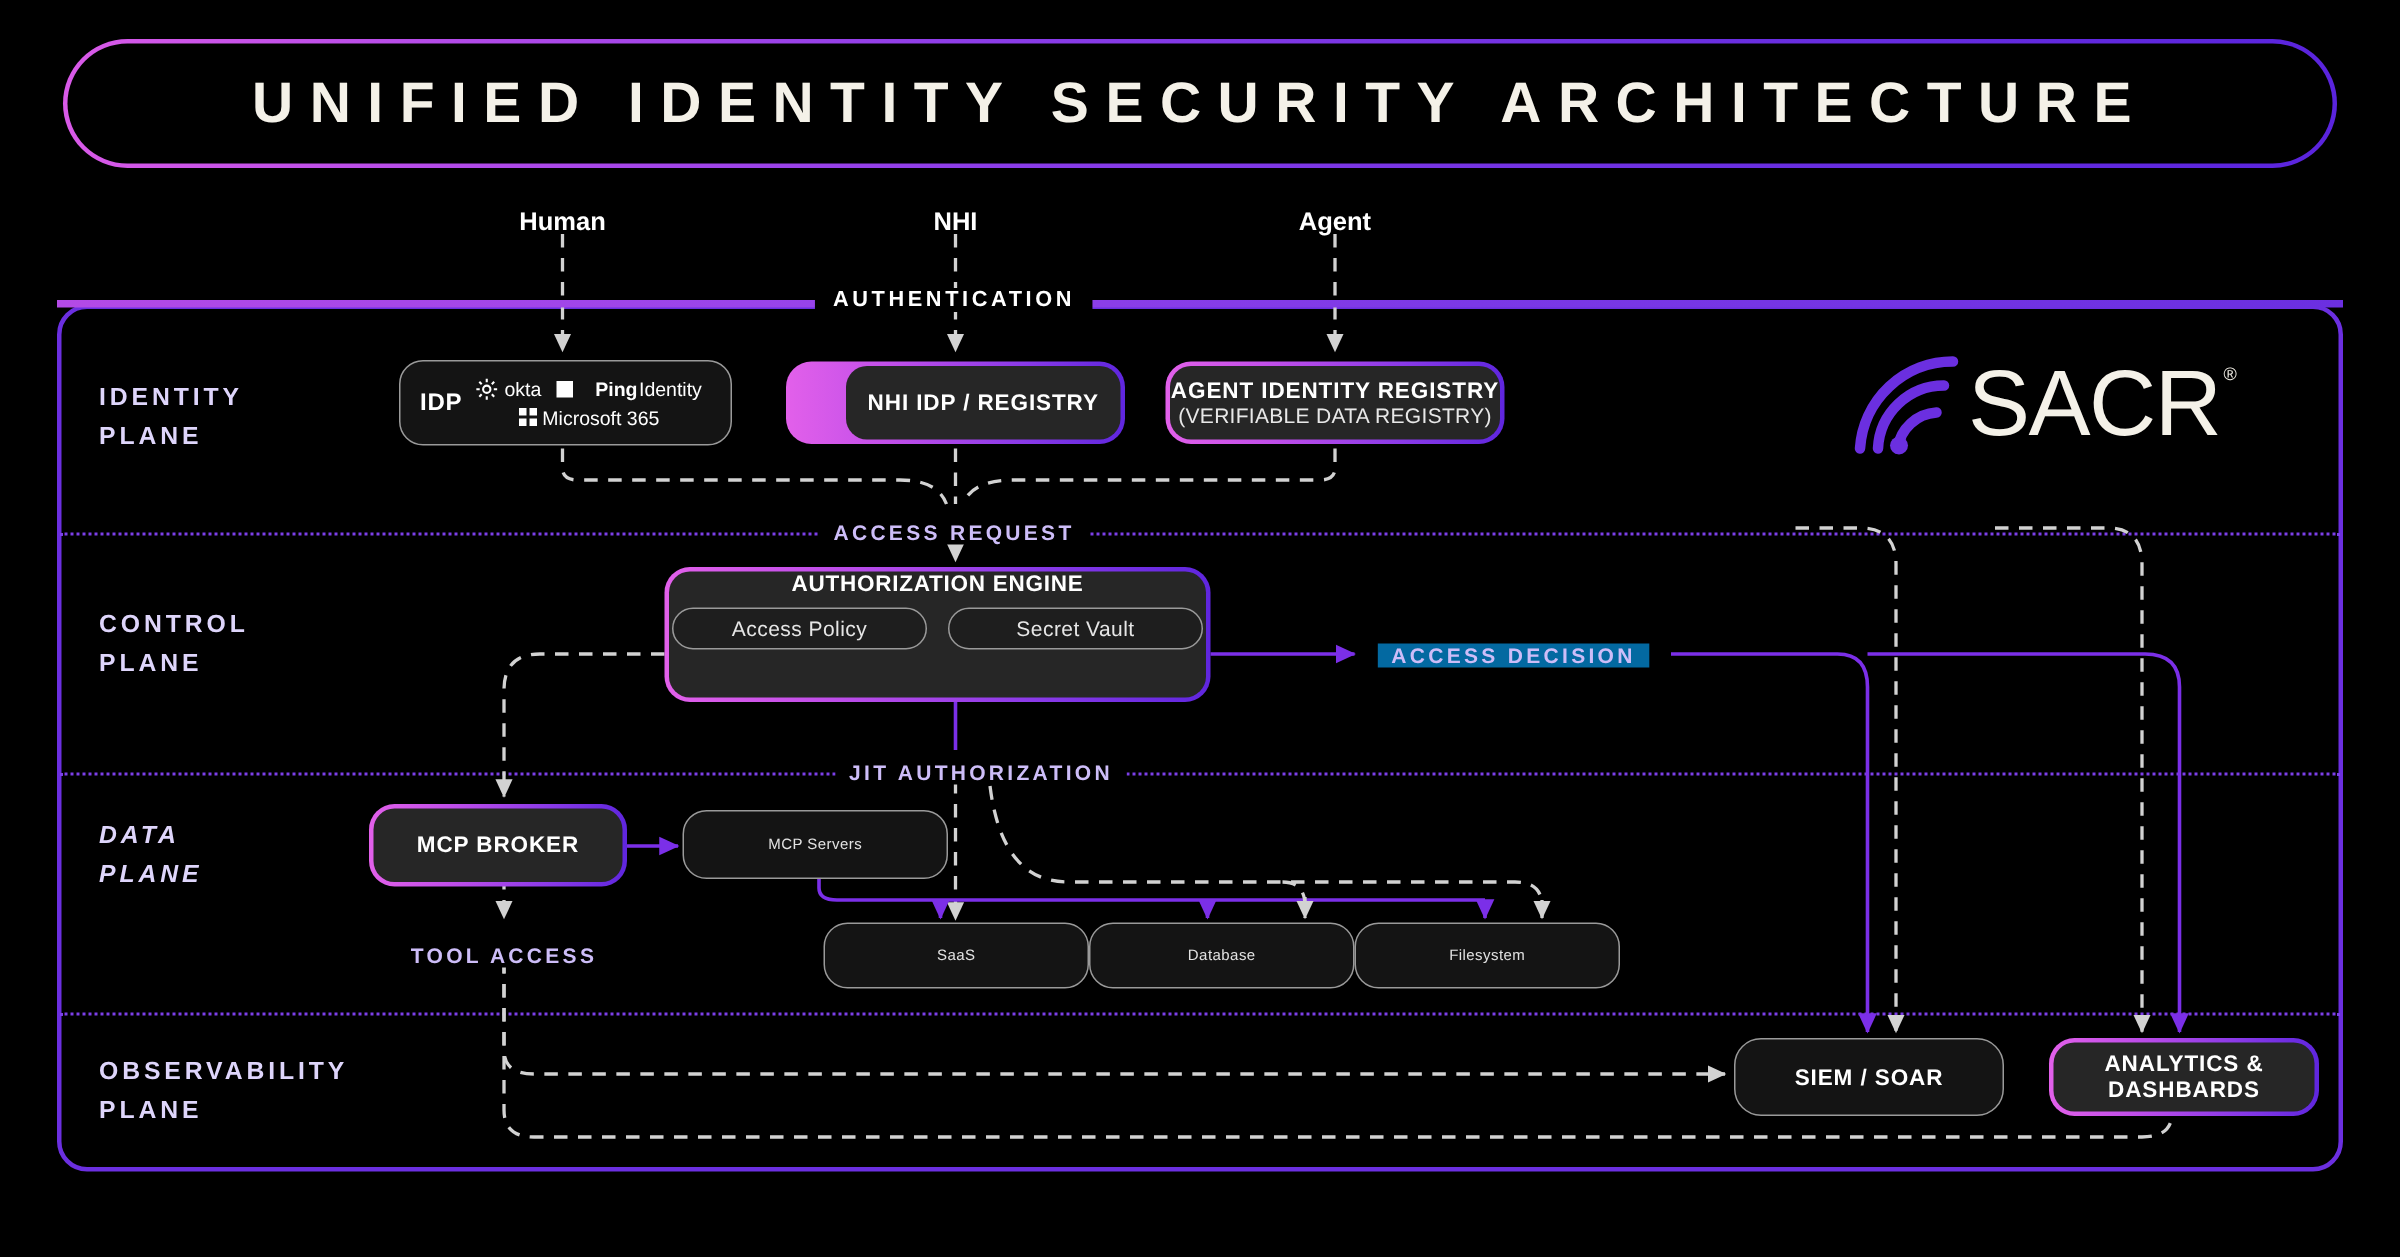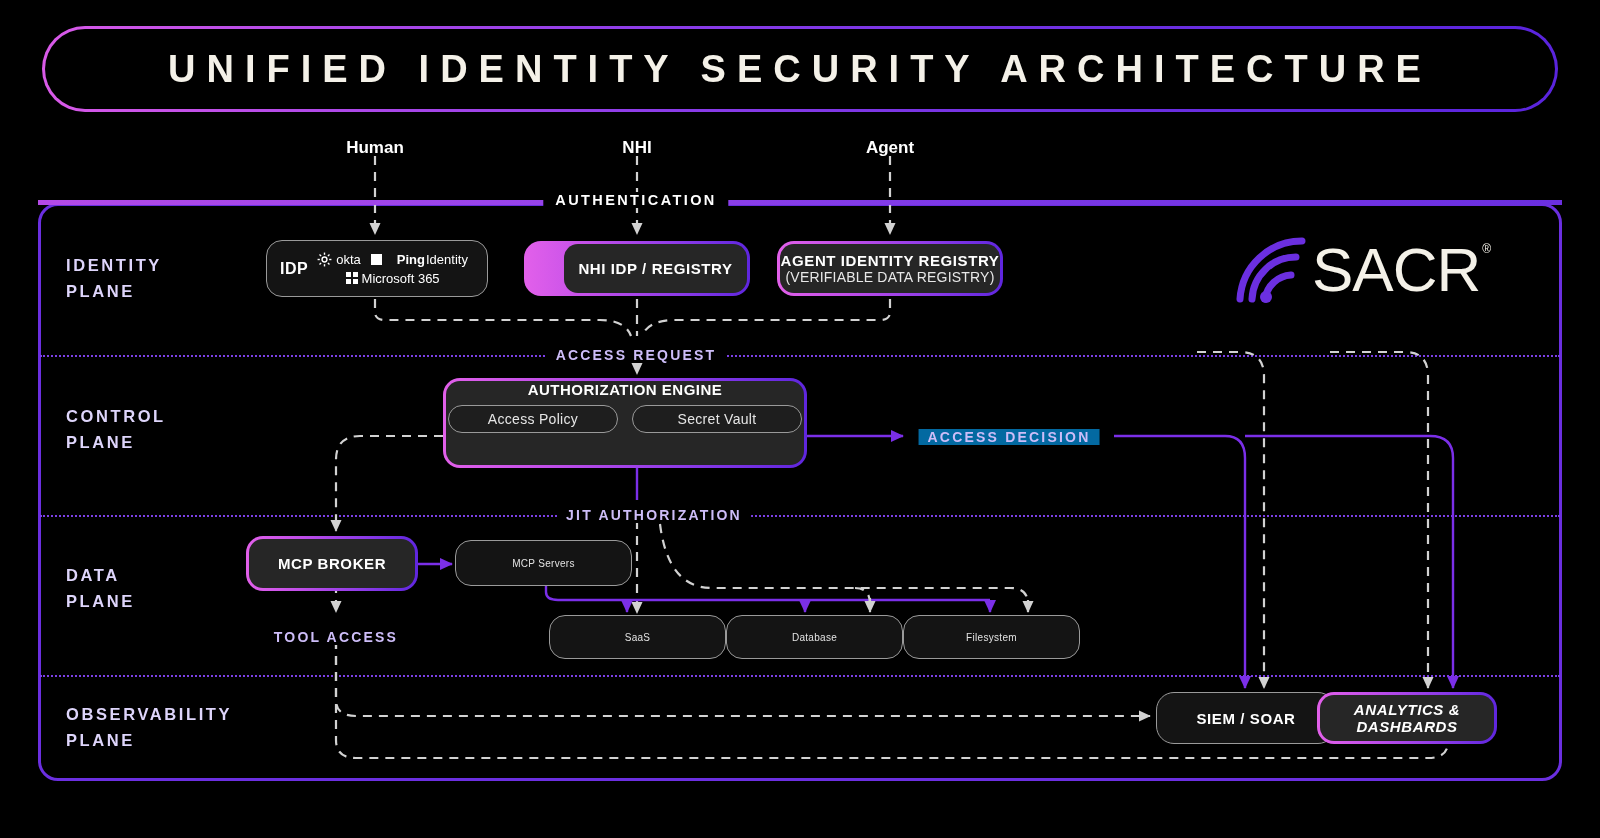--- a/index.html
+++ b/index.html
@@ -364,21 +364,21 @@
   <div class="divider-caption" style="left:654px; top:507px;">JIT AUTHORIZATION</div>
 
   <div class="plane-label" style="left:66px; top:253px;">
     <span>IDENTITY</span><br>
     <span>PLANE</span>
   </div>
   <div class="plane-label" style="left:66px; top:404px;">
     <span>CONTROL</span><br>
     <span>PLANE</span>
   </div>
-  <div class="plane-label" style="left:66px; top:563px;">
+  <div class="plane-label" style="left:66px; top:545px;font-style:italic;">
     <span>DATA</span><br>
     <span>PLANE</span>
   </div>
   <div class="plane-label" style="left:66px; top:702px;">
     <span>OBSERVABILITY</span><br>
     <span>PLANE</span>
   </div>
 
   <svg id="wires" viewBox="0 0 1600 838">
     <defs>
@@ -529,20 +529,20 @@
     <span class="node-soft">Filesystem</span>
   </div>
   <div class="node node-plain" style="left:726px; top:615px; width:177px; height:44px;">
     <span class="node-soft">Database</span>
   </div>
 
   <div class="node node-plain" style="left:1156px; top:692px; width:180px; height:52px; border-radius:18px;align-items:center;">
     <span class="node-title">SIEM / SOAR</span>
   </div>
 
-  <div class="node node-grad" style="left:1317px; top:692px; width:180px; height:52px;font-style:italic;">
+  <div class="node node-grad" style="left:1366px; top:692px; width:180px; height:52px;">
     <div class="node-grad-inner">
       <div class="node-title">ANALYTICS &amp;</div>
       <div class="node-title">DASHBARDS</div>
     </div>
   </div>
 
 </div>
 
 </body></html>

